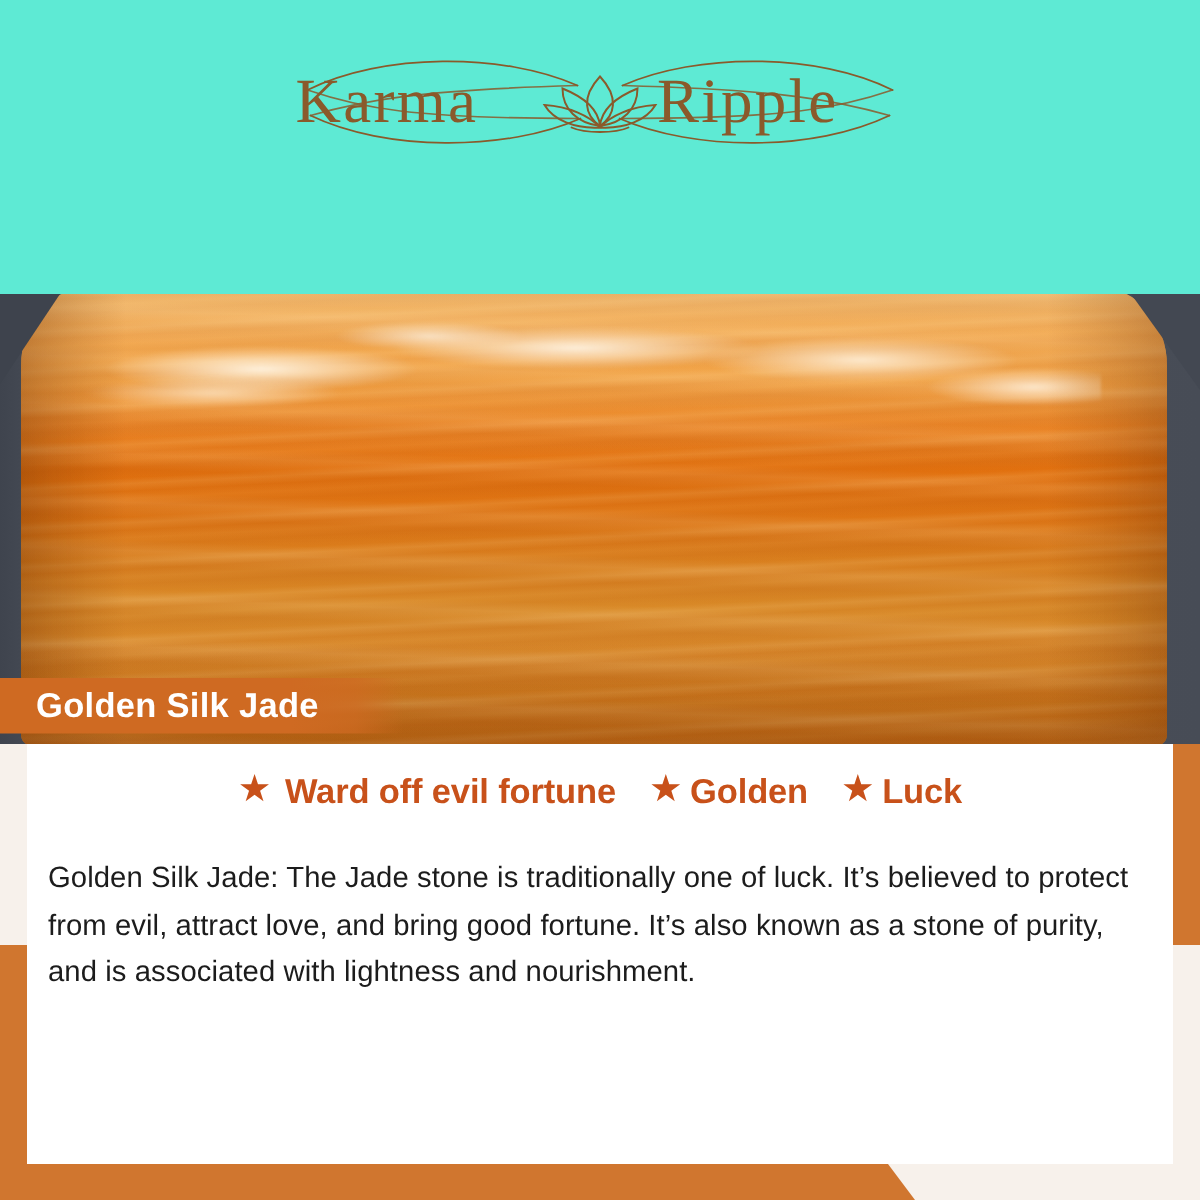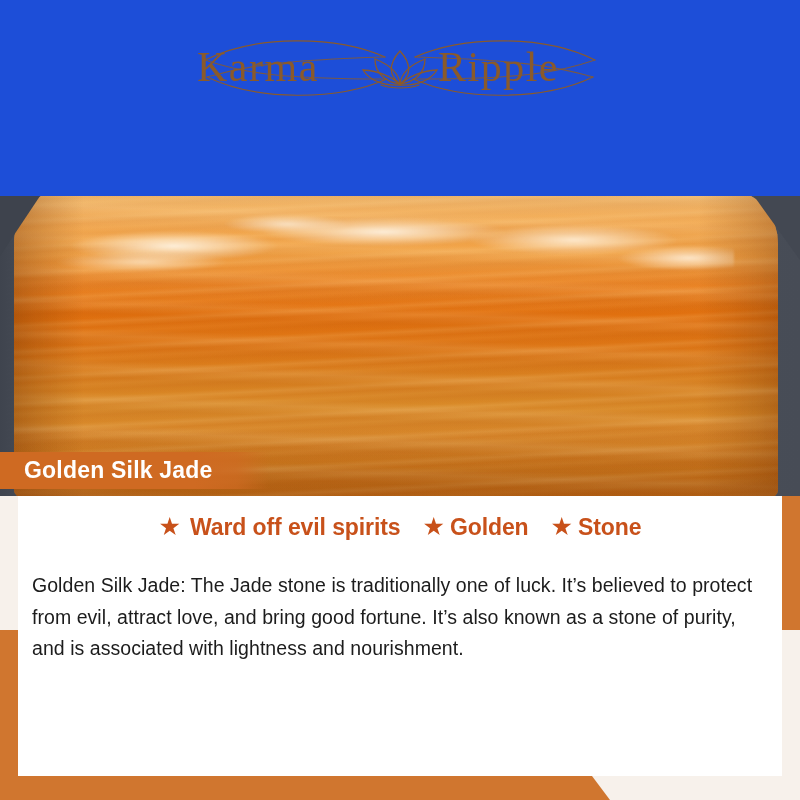--- a/index.html
+++ b/index.html
@@ -58,21 +58,21 @@
     background: #D0762F;
   }
 
   
   .header {
     position: absolute;
     top: 0;
     left: 0;
     width: 800px;
     height: 196px;
-    background: #1d4ed8;
+    background: #5eead4;
   }
   .logo-wrap {
     position: absolute;
     top: 27px;
     left: 0;
     width: 800px;
     height: 82px;
     display: flex;
     align-items: center;
     justify-content: center;
@@ -360,28 +360,28 @@
     <div class="stone-badge">
       <span class="stone-badge-text">Golden Silk Jade</span>
     </div>
   </div>
 
   <div class="content">
 
     <div class="benefits">
       <div class="benefit first">
         <span class="benefit-star">★</span>
-        <span class="benefit-label">Ward off evil spirits</span>
+        <span class="benefit-label">Ward off evil fortune</span>
       </div>
       <div class="benefit">
         <span class="benefit-star">★</span>
         <span class="benefit-label">Golden</span>
       </div>
       <div class="benefit">
         <span class="benefit-star">★</span>
-        <span class="benefit-label">Stone</span>
+        <span class="benefit-label">Luck</span>
       </div>
     </div>
 
     <p class="description">Golden Silk Jade: The Jade stone is traditionally one of luck. It’s believed to protect from evil, attract love, and bring good fortune. It’s also known as a stone of purity, and is associated with lightness and nourishment.</p>
   </div>
 
 </div>
 
 </body></html>

